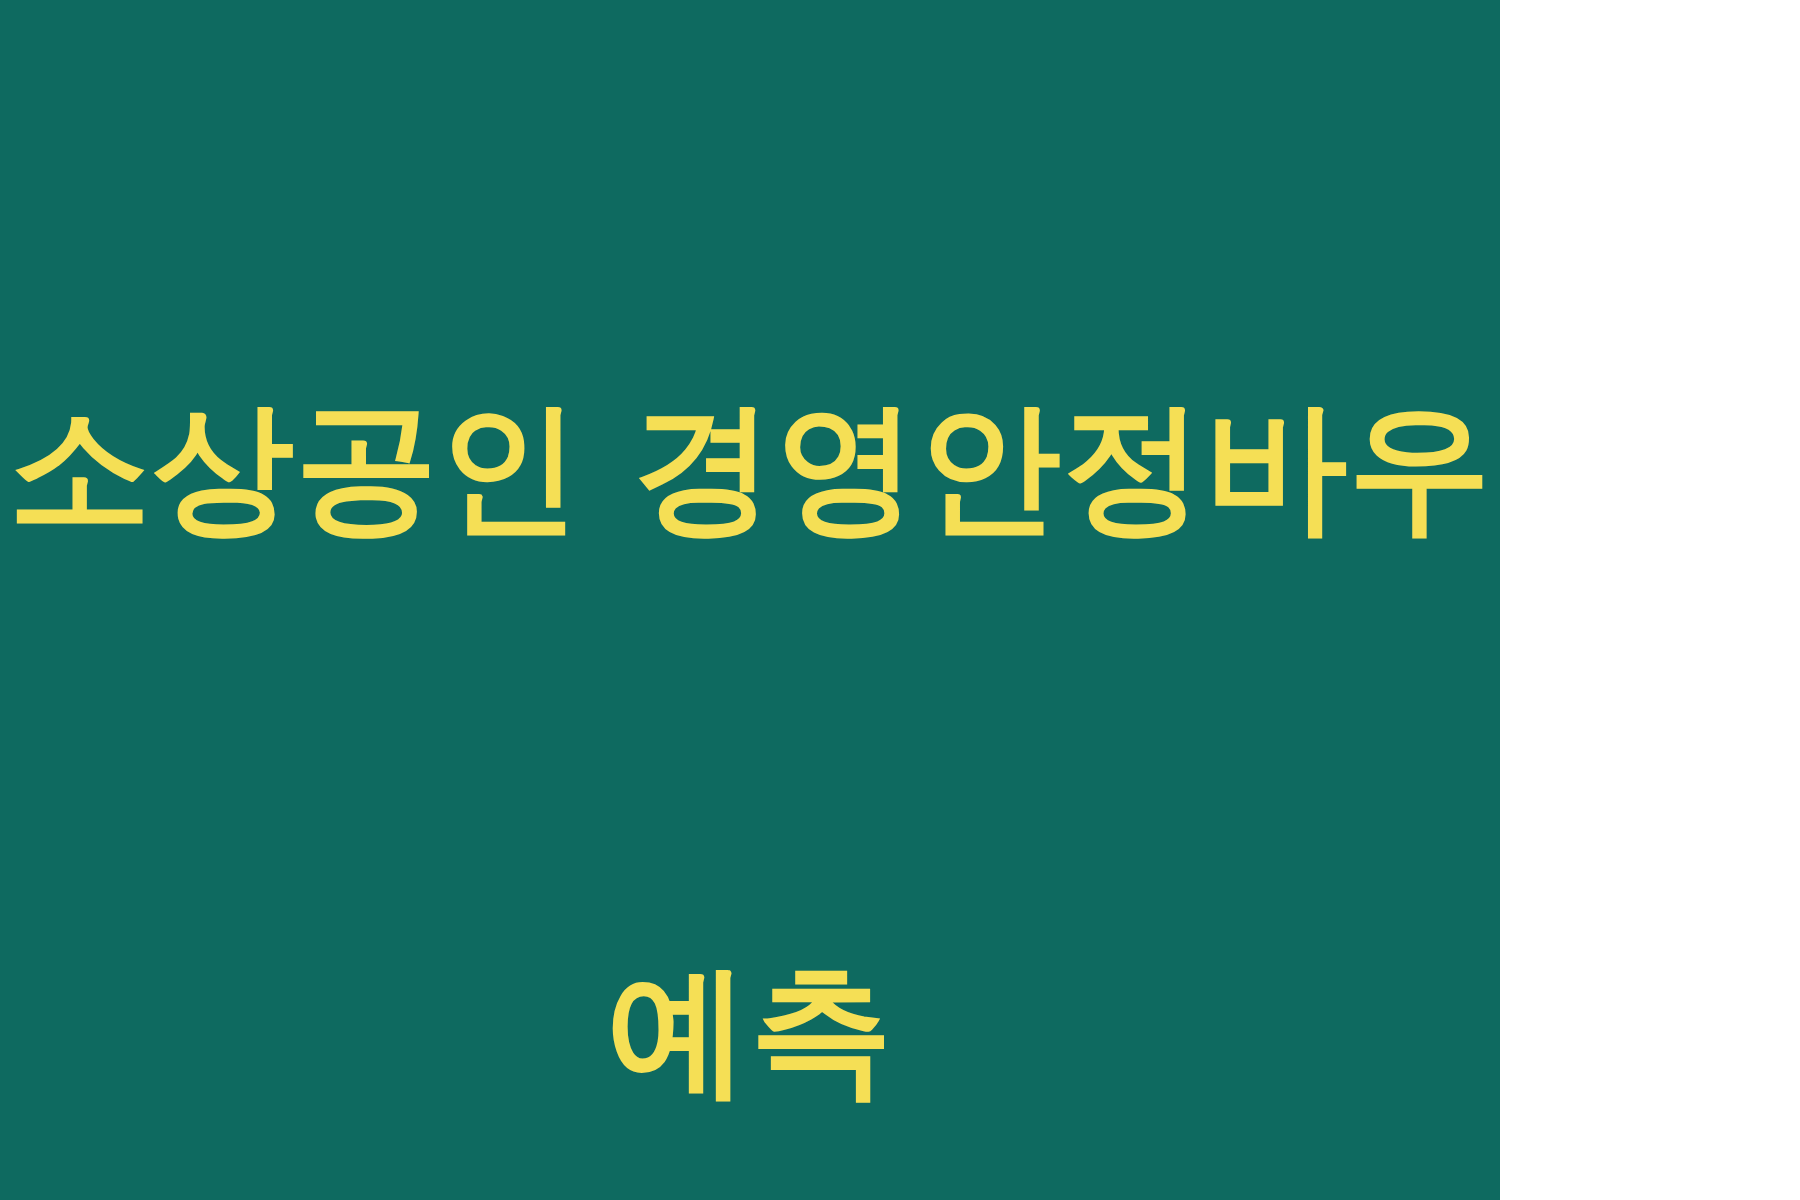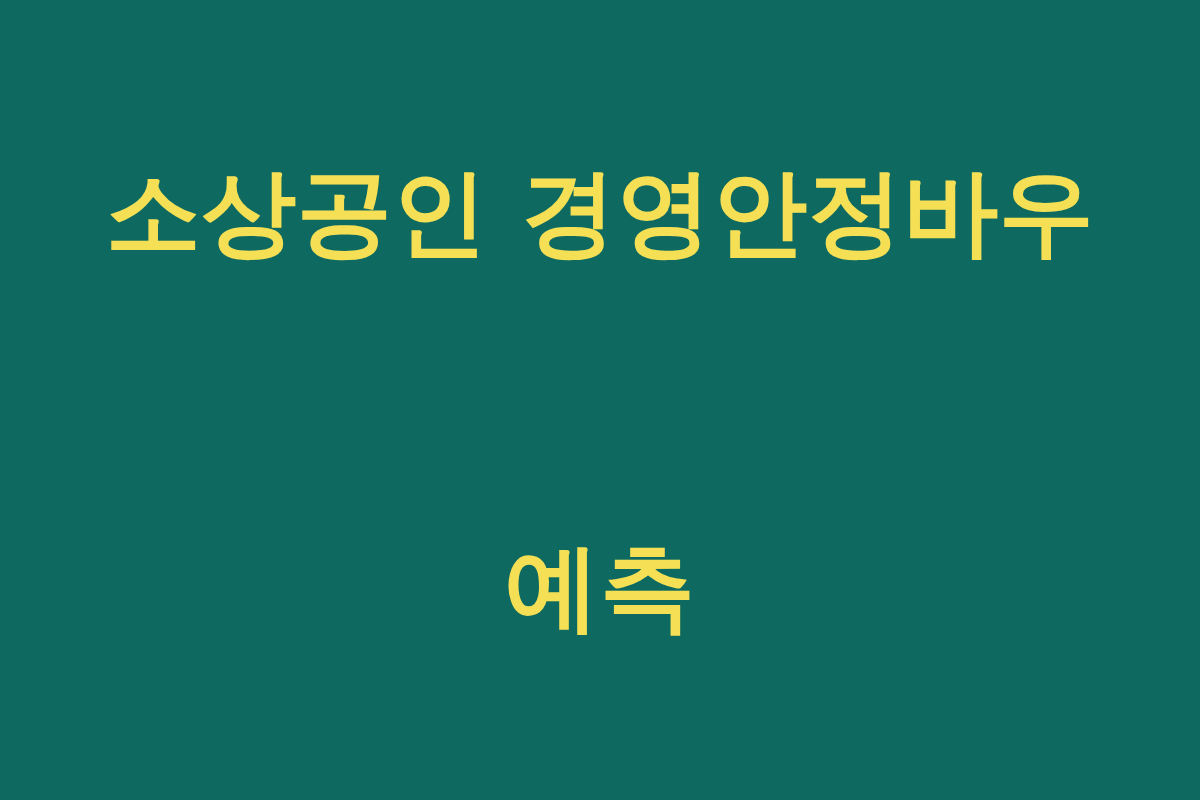--- a/index.html
+++ b/index.html
@@ -9,25 +9,25 @@
   }
   body {
     width: 1200px;
     height: 800px;
     overflow: hidden;
     font-family: "DejaVu Sans", sans-serif;
   }
 
   #title-card {
     position: relative;
-    width: 1200px;
+    width: 1000px;
     height: 800px;
     box-sizing: border-box;
     display: flex;
-    align-items: center;
+    align-items: flex-start;
     justify-content: center;
     background: #0E6A60; 
   }
 
   #headline {
     width: 1130px;
     margin: 0;
     padding: 0;
     text-align: center;
     color: #F5DF55; 

